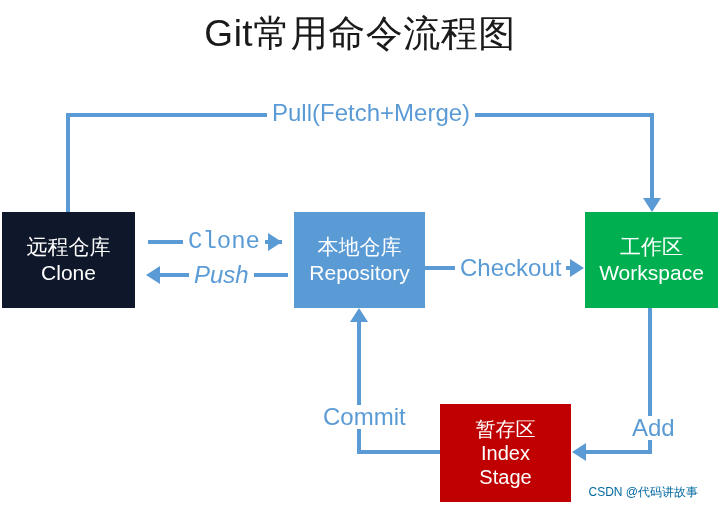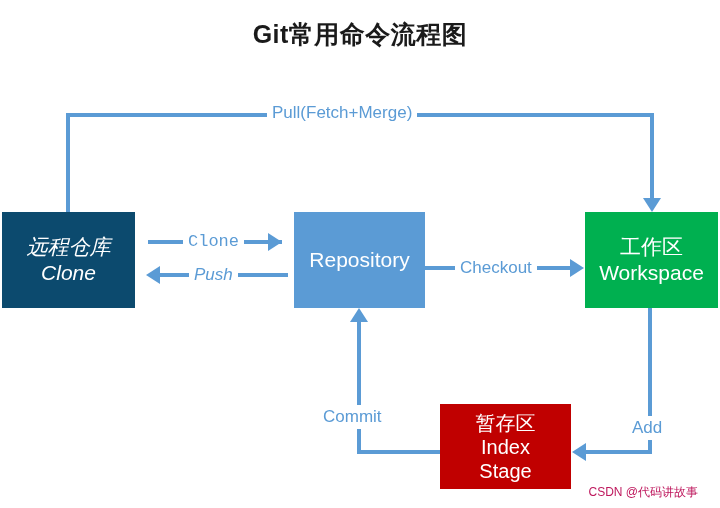--- a/index.html
+++ b/index.html
@@ -18,24 +18,24 @@
     overflow: hidden;
   }
 
   
   #title {
     position: absolute;
     left: 0;
     top: 14px;
     width: 720px;
     text-align: center;
-    font-size: 25px;
+    font-size: 37px;
     color: #1a1a1a;
     letter-spacing: 0.5px;
-    font-weight: 700;
+    font-weight: 400;
     line-height: 40px;
     white-space: nowrap;
   }
 
   
   .node {
     position: absolute;
     box-sizing: border-box;
     display: flex;
     flex-direction: column;
@@ -45,33 +45,32 @@
     font-size: 21px;
     line-height: 26px;
     text-align: center;
     white-space: nowrap;
     z-index: 5;
   }
   .node .ln { display: block; }
 
   #node-remote {
     left: 2px;  top: 212px;  width: 133px; height: 96px;
-    background: #0c4a6e;
-    font-style: italic;
+    background: #0f172a;
   }
   #node-repository {
     left: 294px; top: 212px; width: 131px; height: 96px;
     background: #5B9BD5;
   }
   #node-workspace {
     left: 585px; top: 212px; width: 133px; height: 96px;
     background: #00B050;
   }
   #node-index {
-    left: 440px; top: 404px; width: 131px; height: 85px;
+    left: 440px; top: 404px; width: 131px; height: 98px;
     background: #C00000;
     font-size: 20px;
     line-height: 24px;
   }
 
   
   .seg {
     position: absolute;
     background: #5B9BD5;
     z-index: 2;
@@ -102,34 +101,34 @@
   .arrow.up {
     border-left: 9px solid transparent;
     border-right: 9px solid transparent;
     border-bottom: 14px solid #5B9BD5;
   }
 
   
   .edge-label {
     position: absolute;
     color: #5B9BD5;
-    font-size: 17px;
+    font-size: 24px;
     line-height: 24px;
     background: #ffffff;
     padding: 0 5px;
     white-space: nowrap;
     z-index: 4;
   }
 
   
   #watermark {
     position: absolute;
     right: 22px;
     bottom: 8px;
-    color: #be185d;
+    color: #0369a1;
     font-size: 12px;
     line-height: 16px;
     white-space: nowrap;
     z-index: 8;
   }
 </style>
 </head>
 <body>
 
 <div id="canvas">
@@ -163,20 +162,21 @@
   <div class="seg v" style="left:357px; top:320px; height:132px;"></div>
   <div class="arrow up" style="left:350px; top:308px;"></div>
   <div class="edge-label" style="left:318px; top:405px;">Commit</div>
 
   <div class="node" id="node-remote">
     <span class="ln">远程仓库</span>
     <span class="ln">Clone</span>
   </div>
 
   <div class="node" id="node-repository">
+    <span class="ln">本地仓库</span>
     <span class="ln">Repository</span>
   </div>
 
   <div class="node" id="node-workspace">
     <span class="ln">工作区</span>
     <span class="ln">Workspace</span>
   </div>
 
   <div class="node" id="node-index">
     <span class="ln">暂存区</span>

